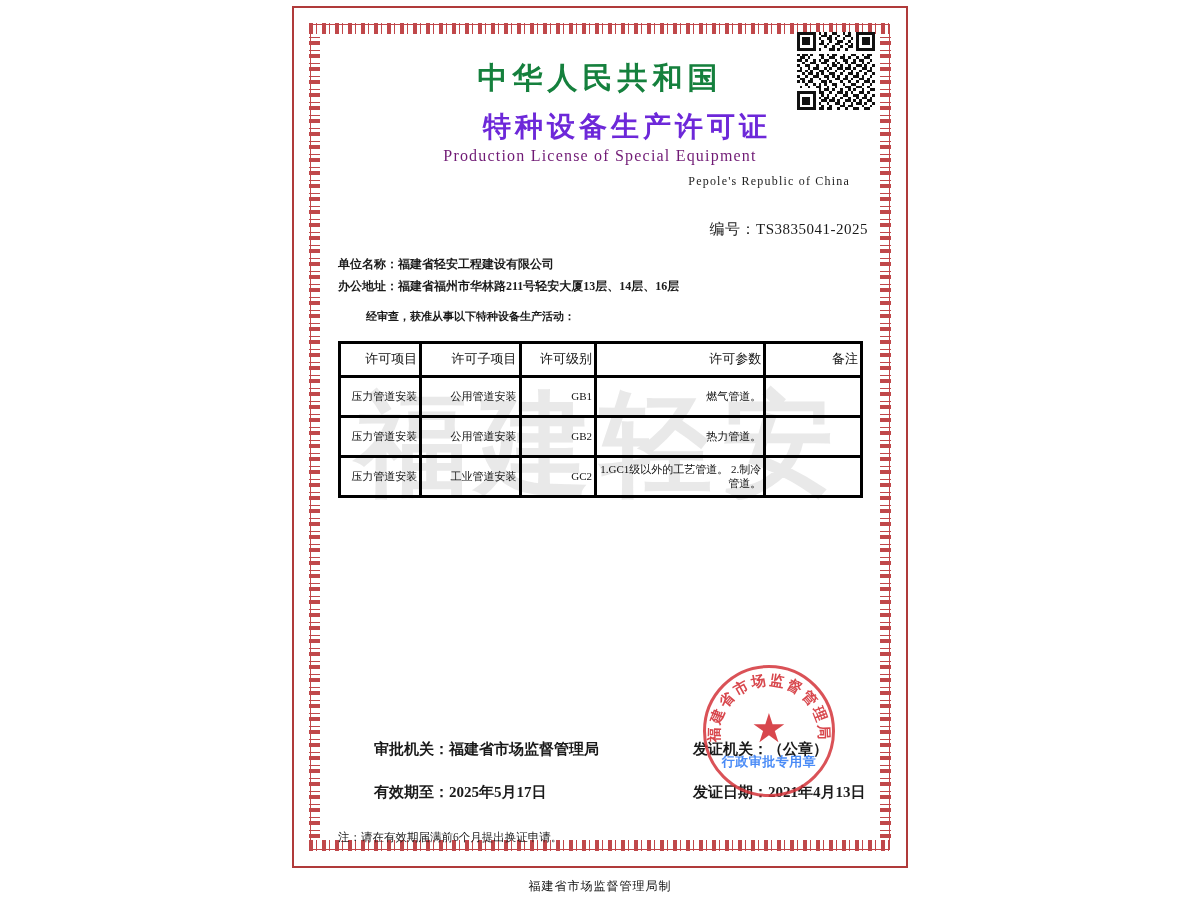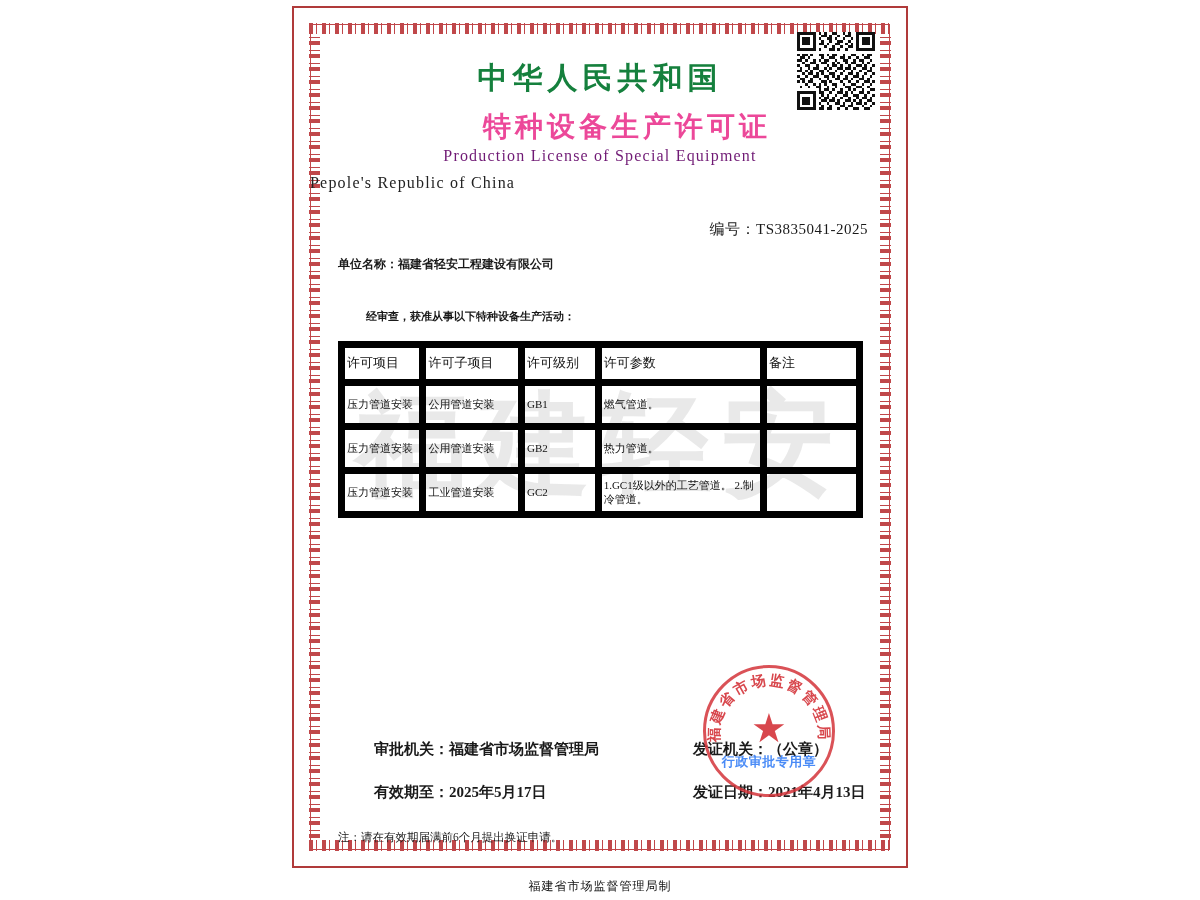--- a/index.html
+++ b/index.html
@@ -82,39 +82,39 @@
   }
   .title-cn-2 {
     position: absolute;
     left: 310px;
     top: 108px;
     width: 634px;
     text-align: center;
     font-size: 28px;
     font-weight: bold;
     letter-spacing: 4px;
-    color: #ec4899;
+    color: #6d28d9;
   }
   .title-en-1 {
     position: absolute;
     left: 310px;
     top: 147px;
     width: 580px;
     text-align: center;
     font-size: 16px;
     letter-spacing: 1.2px;
     color: #701a75;
   }
   .title-en-2 {
     position: absolute;
     left: 310px;
     top: 174px;
     width: 540px;
-    text-align: left;
-    font-size: 16px;
+    text-align: right;
+    font-size: 12px;
     letter-spacing: 1.2px;
     color: #222;
   }
 
   
   .serial {
     position: absolute;
     left: 560px;
     top: 220px;
     width: 308px;
@@ -138,22 +138,22 @@
   
   .tbl {
     position: absolute;
     left: 338px;
     top: 341px;
     width: 525px;
     border-collapse: collapse;
     font-size: 11px;
   }
   .tbl th, .tbl td {
-    border: 7px solid #000000;
-    text-align: left;
+    border: 3px solid #000000;
+    text-align: right;
     vertical-align: middle;
     padding: 2px 2px;
     color: #111;
     line-height: 1.25;
   }
   .tbl th {
     height: 27px;
     font-size: 13px;
     font-weight: normal;
   }
@@ -513,20 +513,23 @@
   <div class="title-cn-1">中华人民共和国</div>
   <div class="title-cn-2">特种设备生产许可证</div>
   <div class="title-en-1">Production License of Special Equipment</div>
   <div class="title-en-2">Pepole's Republic of China</div>
 
   <div class="serial">编号：TS3835041-2025</div>
 
   <div class="field f-company">
     <span class="label">单位名称：</span><span class="value">福建省轻安工程建设有限公司</span>
   </div>
+  <div class="field f-address">
+    <span class="label">办公地址：</span><span class="value">福建省福州市华林路211号轻安大厦13层、14层、16层</span>
+  </div>
   <div class="field f-lead">经审查，获准从事以下特种设备生产活动：</div>
 
   <div class="watermark">福建轻安</div>
 
   <table class="tbl">
     <thead>
       <tr>
         <th class="col-1">许可项目</th>
         <th class="col-2">许可子项目</th>
         <th class="col-3">许可级别</th>

